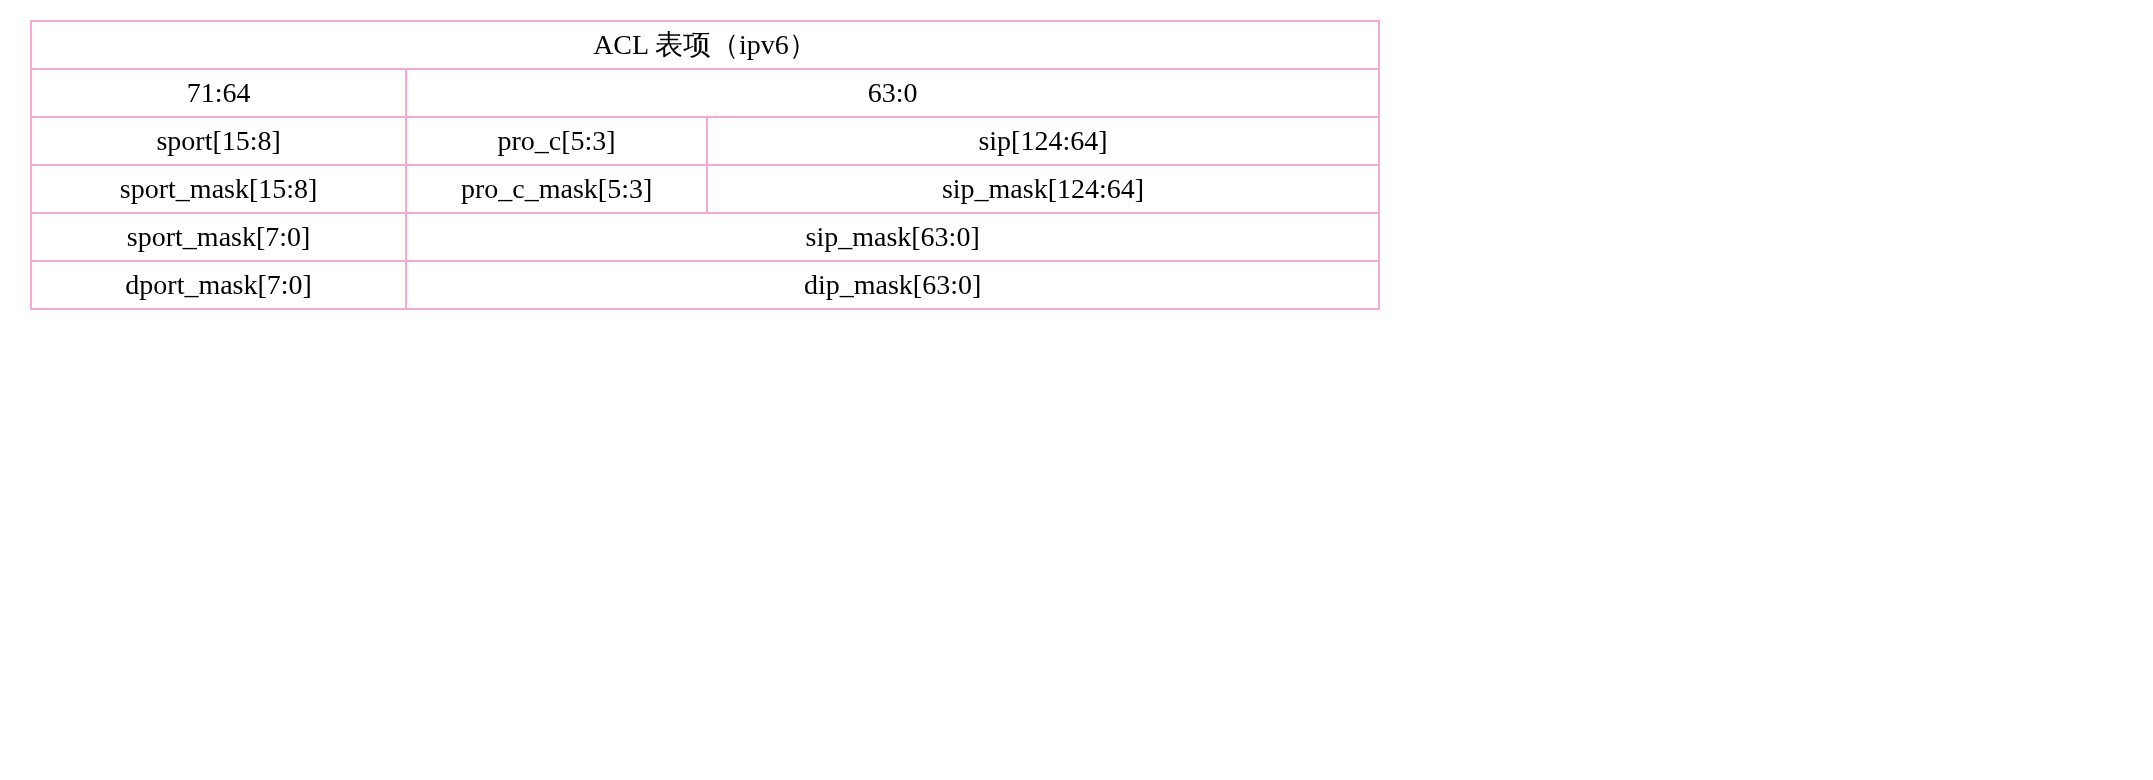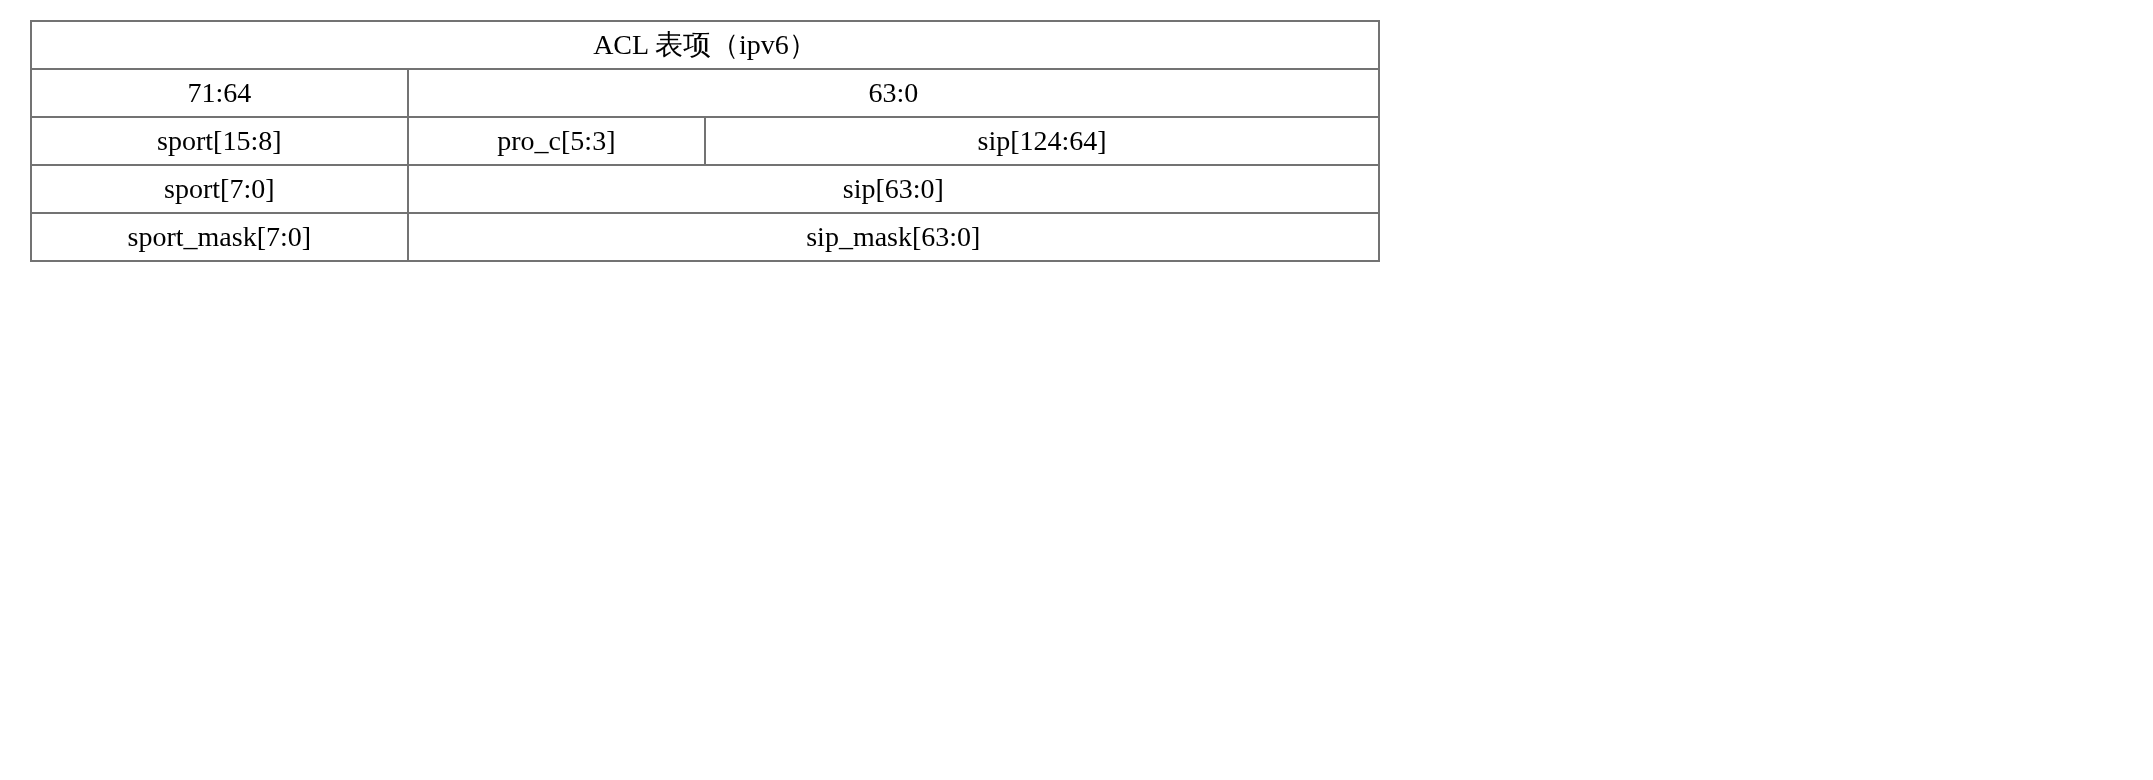--- a/index.html
+++ b/index.html
@@ -7,21 +7,21 @@
       padding: 20px;
       font-family: "Times New Roman", "SimSun", serif;
       background: #fff;
     }
     table {
       border-collapse: collapse;
       width: 1350px;
       margin-left: 10px;
     }
     td {
-      border: 2px solid #737373;
+      border: 2px solid #f9a8d4;
       text-align: center;
       padding: 4px 8px;
       font-size: 28px;
       vertical-align: middle;
       height: 38px;
     }
     .col-narrow {
       width: 370px;
     }
     .col-mid {
@@ -43,21 +43,26 @@
   <tr>
     <td class="col-narrow">71:64</td>
     <td colspan="2">63:0</td>
   </tr>
   <tr>
     <td class="col-narrow">sport[15:8]</td>
     <td class="col-mid">pro_c[5:3]</td>
     <td class="col-wide">sip[124:64]</td>
   </tr>
   <tr>
-    <td class="col-narrow">sport[7:0]</td>
-    <td colspan="2">sip[63:0]</td>
+    <td class="col-narrow">sport_mask[15:8]</td>
+    <td class="col-mid">pro_c_mask[5:3]</td>
+    <td class="col-wide">sip_mask[124:64]</td>
   </tr>
   <tr>
     <td class="col-narrow">sport_mask[7:0]</td>
     <td colspan="2">sip_mask[63:0]</td>
   </tr>
+  <tr>
+    <td class="col-narrow">dport_mask[7:0]</td>
+    <td colspan="2">dip_mask[63:0]</td>
+  </tr>
 </tbody>
   </table>
 
 </body></html>

